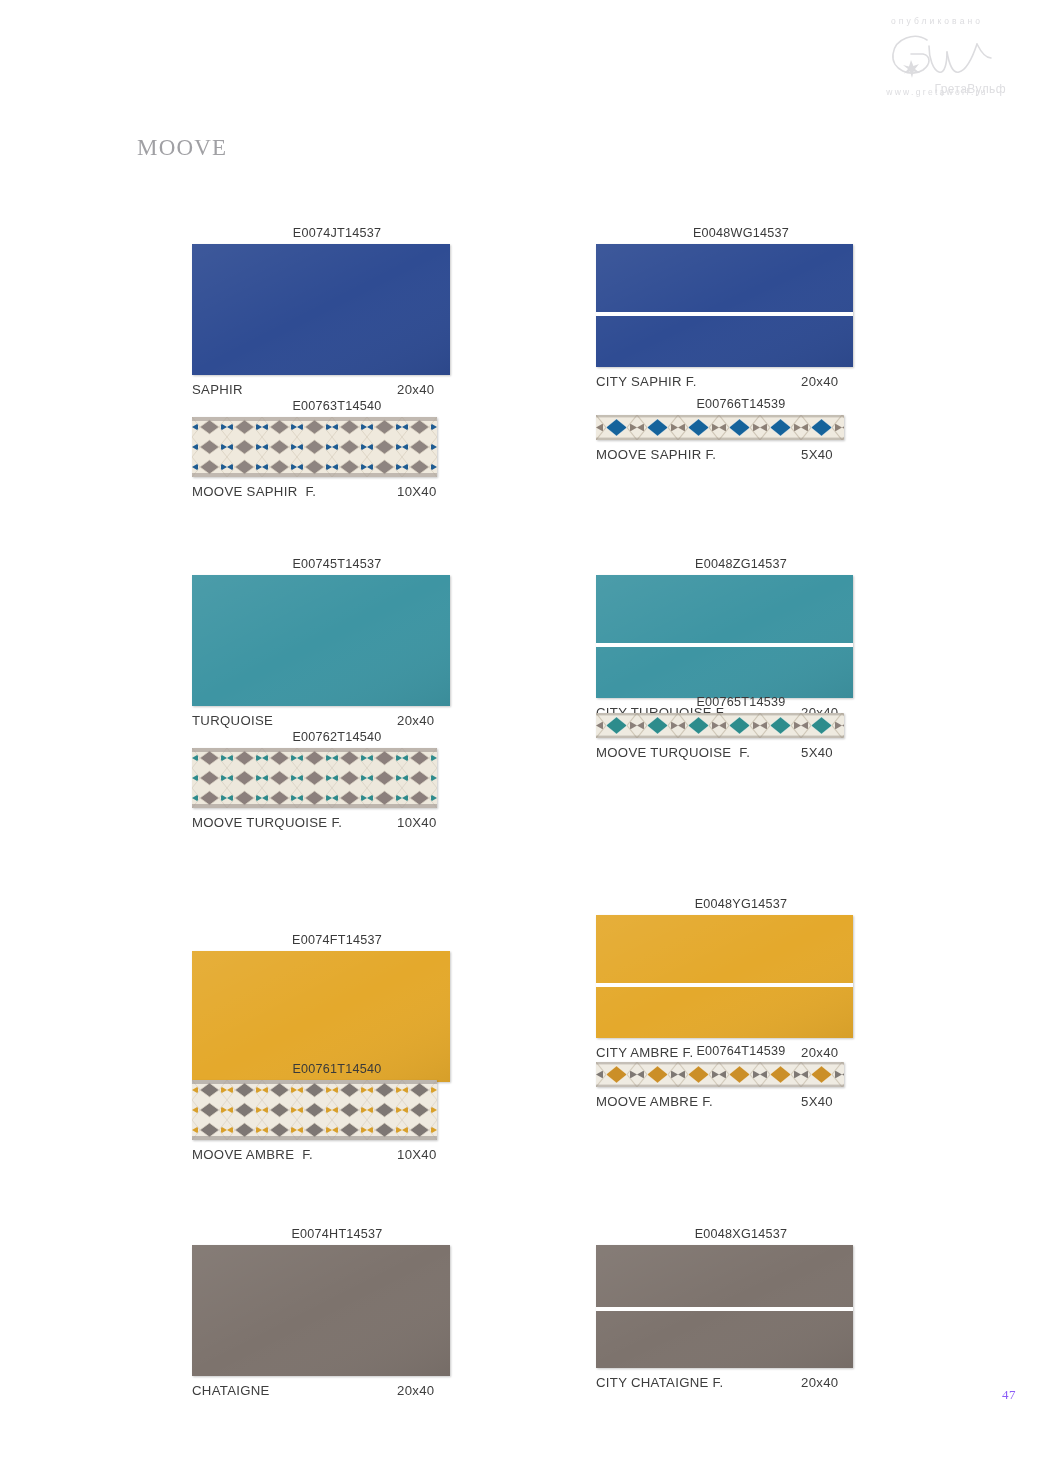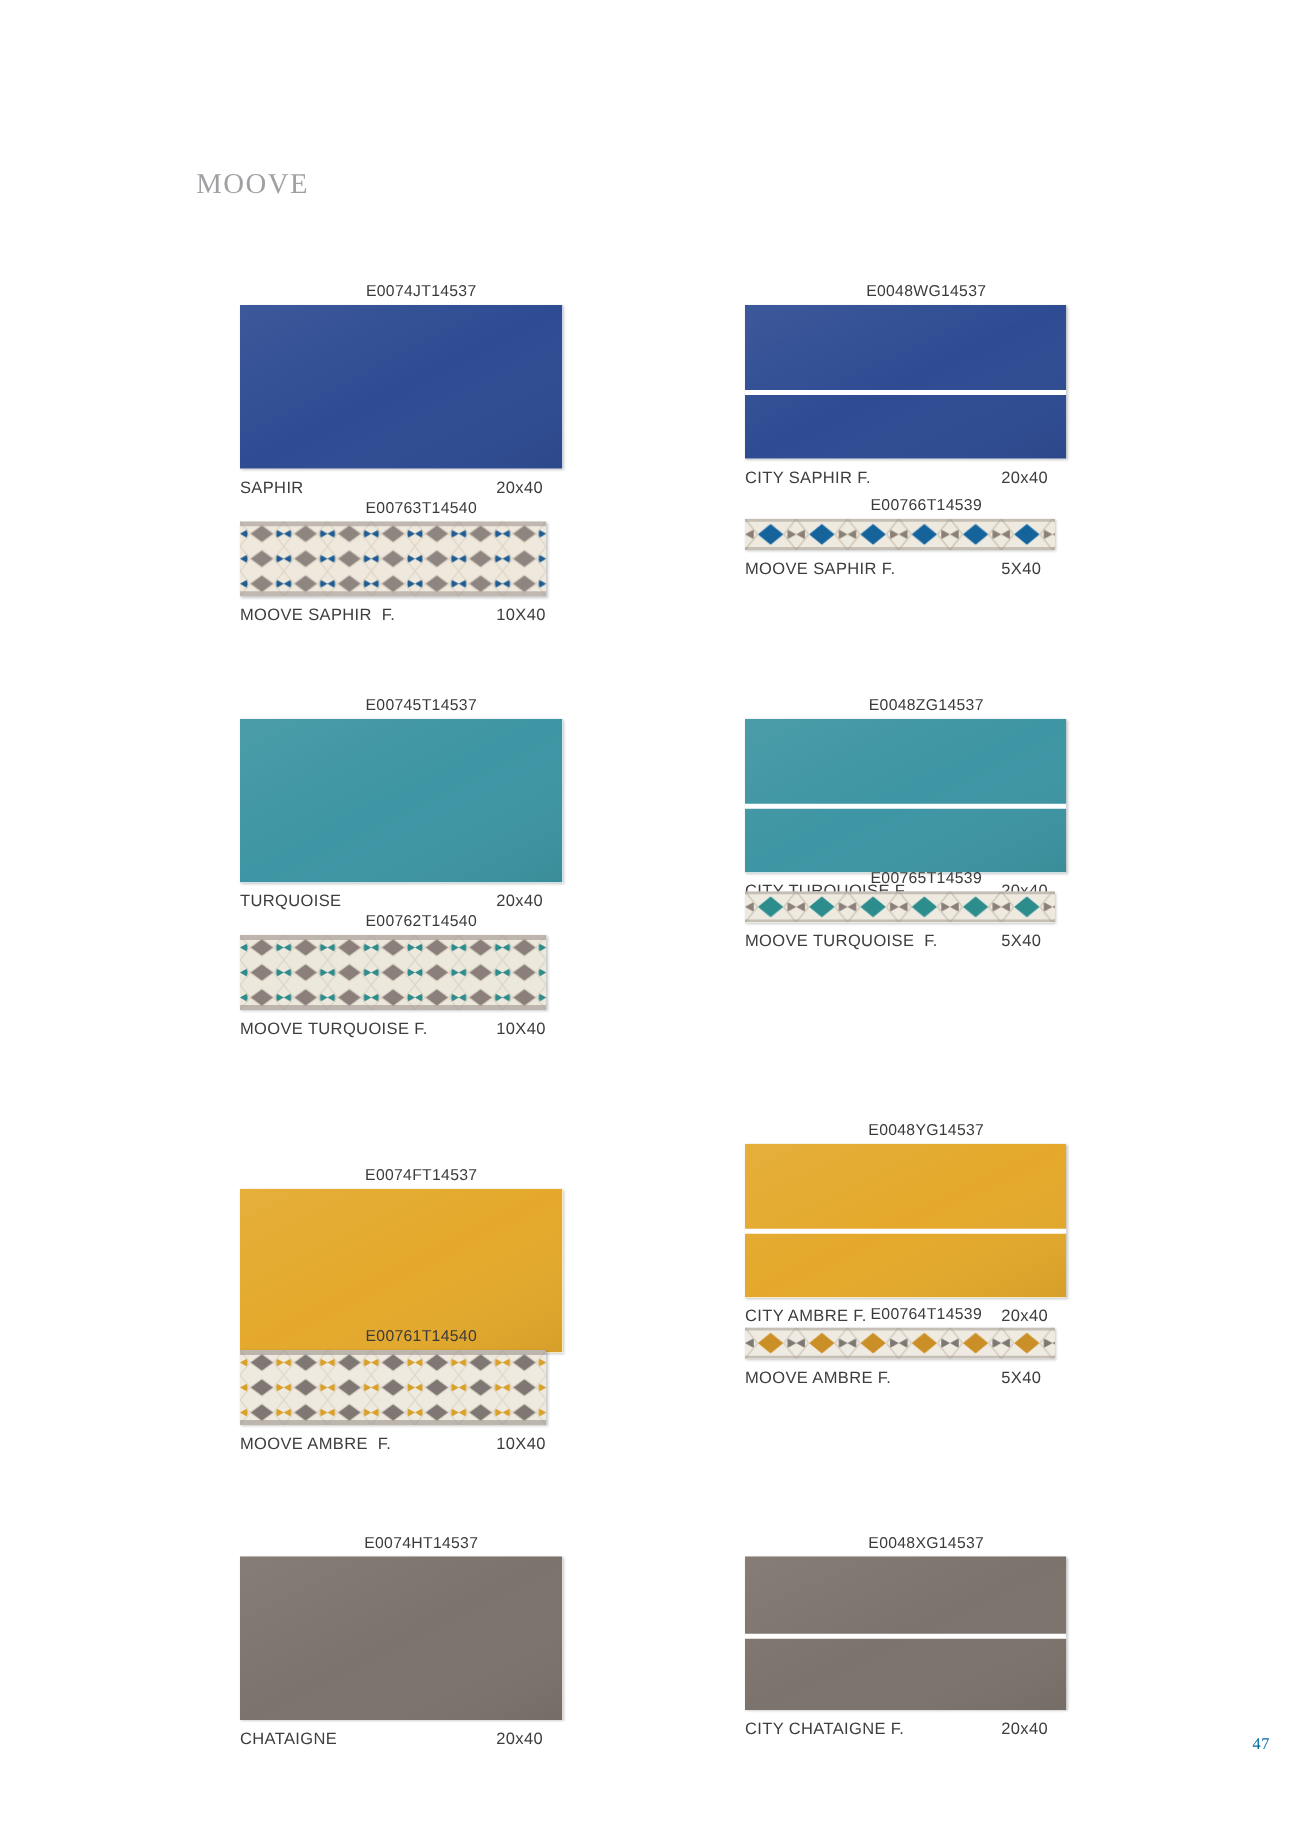--- a/index.html
+++ b/index.html
@@ -62,21 +62,20 @@
     position: absolute;
     left: 137px;
     top: 126px;
     font-family: "Liberation Serif", serif;
     font-size: 33px;
     font-weight: 400;
     letter-spacing: 1.2px;
     color: #a0a0a4;
     font-variant: small-caps;
     text-transform: lowercase;
-    margin-left: 20px;
   }
   .collection-title::first-letter { font-size: 1em; }
 
   
   .grid {
     position: absolute;
     left: 0;
     top: 0;
     width: 1040px;
     height: 1471px;
@@ -132,30 +131,49 @@
 
   
   .pat { display:block; width: 100%; height: 100%; }
 
   
   .page-number {
     position: absolute;
     right: 24px;
     bottom: 68px;
     font-size: 13px;
-    color: #0369a1;
+    color: #8b5cf6;
     font-family: "Liberation Serif", serif;
     letter-spacing: 0.5px;
   }
 </style>
 </head>
 <body>
 
 <div class="page">
 
+  <div class="watermark">
+    <div class="wm-top">опубликовано</div>
+    <div class="wm-mono">
+      <svg width="120" height="56" viewBox="0 0 120 56" aria-hidden="true">
+        <g fill="none" stroke="#dcdcdf" stroke-width="1.6" stroke-linecap="round">
+          <path d="M50 12 C38 4, 18 10, 16 26 C14 42, 34 50, 46 42 C54 36, 54 28, 46 26 L34 26"></path>
+          <path d="M52 18 C52 30, 56 42, 62 44 C68 46, 70 34, 70 24"></path>
+          <path d="M70 24 C72 36, 76 46, 82 44 C90 42, 96 28, 100 16"></path>
+          <path d="M100 16 C104 24, 108 30, 114 30"></path>
+        </g>
+        <g fill="#dcdcdf">
+          <circle cx="34" cy="40" r="2.4"></circle>
+          <path d="M34 32 L36.4 38 L42 36 L38 41 L43 45 L36.6 43.6 L35 50 L33 43.6 L27 45.6 L31 41 L26 37 L32 38.6 Z"></path>
+        </g>
+      </svg>
+    </div>
+    <div class="wm-name">ГретаВульф</div>
+    <div class="wm-url">www.gretawolf.ru</div>
+  </div>
 
   <div class="collection-title">Moove</div>
 
   <div class="grid">
 
     <div class="col col-left">
 
       <div class="block" style="top:225px">
         <div class="code">E0074JT14537</div>
         <div class="swatch field">

